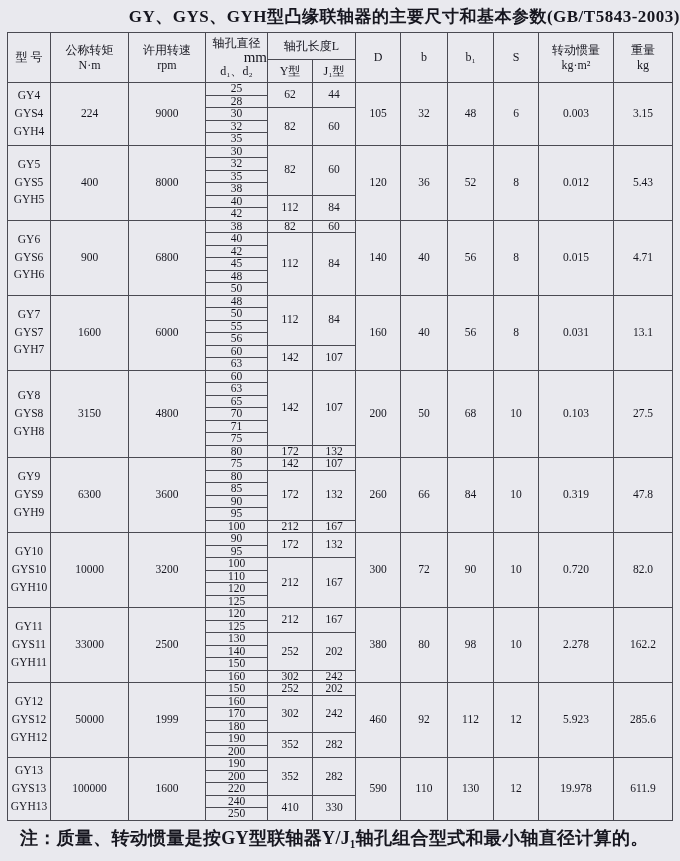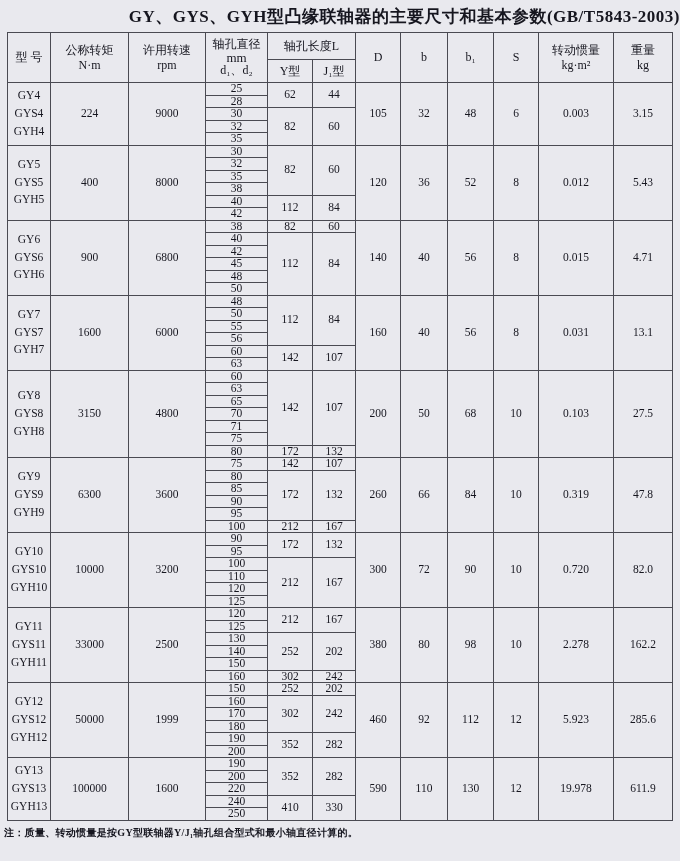--- a/index.html
+++ b/index.html
@@ -43,25 +43,25 @@
     height: 11px;
     line-height: 1;
   }
   td.model {
     text-align: left;
     padding-left: 5px;
     font-size: 11.5px;
   }
   td.model div { line-height: 1.55; }
   .blk { display: block; }
-  .small { font-size: 13px; line-height: 0.9; }
+  .small { font-size: 15px; line-height: 0.9; text-align: right; }
   .note {
-    font-size: 10px;
+    font-size: 18px;
     font-weight: bold;
-    padding: 5px 0 0 4px;
+    padding: 5px 0 0 20px;
     letter-spacing: 0.3px;
   }
 </style>
 </head>
 <body>
 
 <div class="title">GY、GYS、GYH型凸缘联轴器的主要尺寸和基本参数(GB/T5843-2003)</div>
 
 <table class="param" id="param-table">
   <colgroup>

